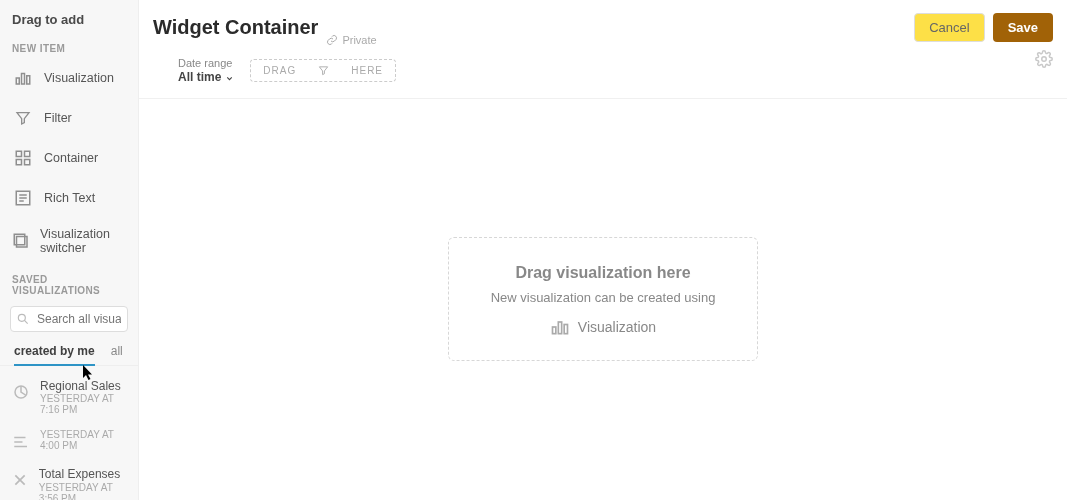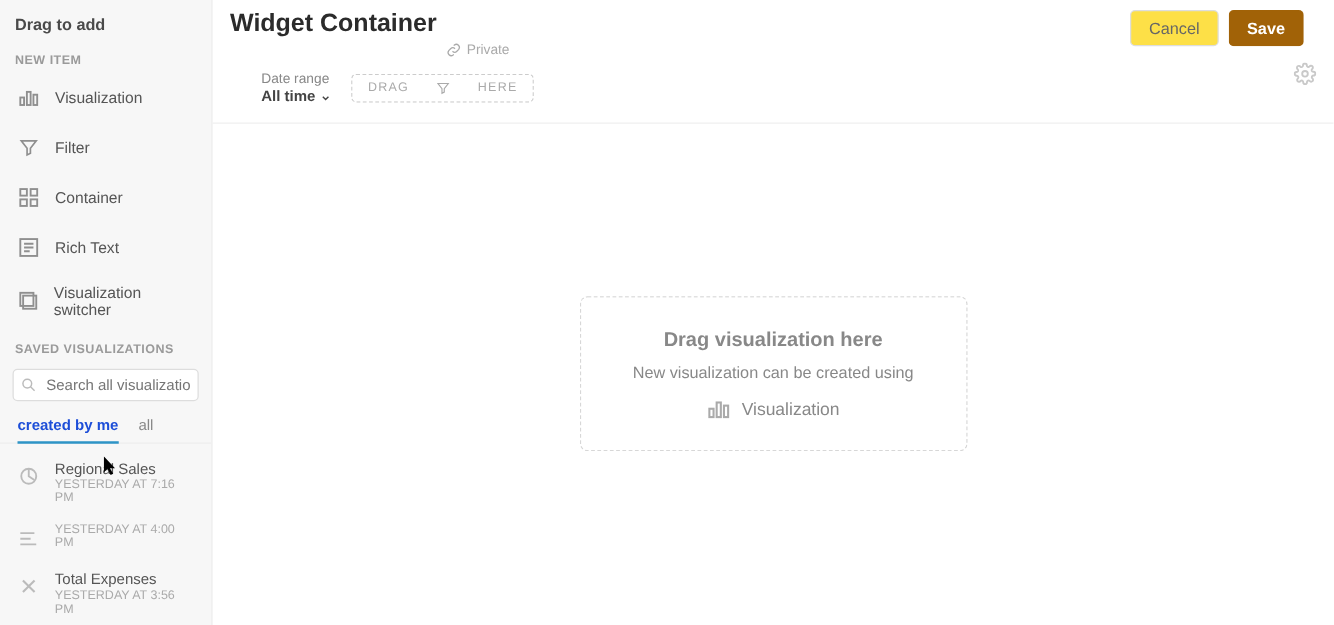--- a/index.html
+++ b/index.html
@@ -1,44 +1,44 @@
 <!DOCTYPE html>
 <html><head>
 <meta charset="utf-8">
 <style>
   * { box-sizing: border-box; margin: 0; padding: 0; font-family: -apple-system, BlinkMacSystemFont, "Segoe UI", Arial, sans-serif; }
   body { width: 1067px; height: 500px; overflow: hidden; background: #fff; color: #555; font-size: 13px; }
 
   .app { display: flex; height: 100%; }
-  .sidebar { width: 170px; background: #f7f7f7; border-right: 1px solid #eee; padding: 0; display: flex; flex-direction: column; }
+  .sidebar { width: 139px; background: #f7f7f7; border-right: 1px solid #eee; padding: 0; display: flex; flex-direction: column; }
   .sidebar-title { font-size: 13px; font-weight: 600; color: #4a4a4a; padding: 12px 12px 6px 12px; }
   .section-label { font-size: 10px; font-weight: 600; letter-spacing: 0.4px; color: #9a9a9a; padding: 10px 12px 4px 12px; }
 
   .item-list { list-style:none; }
   .item { display:flex; align-items:center; gap:10px; padding: 9px 12px; cursor: grab; color:#555; }
   .item .icon-slot { width:22px; height:22px; display:flex; align-items:center; justify-content:center; color:#8f8f8f; }
   .item-label { font-size: 12.5px; }
 
   .search-wrap { padding: 6px 10px 4px 10px; }
   .search-box { position:relative; }
   .search-box input { width:100%; border:1px solid #ddd; border-radius: 4px; padding: 5px 6px 5px 26px; font-size: 12px; color:#666; background:#fff; }
   .search-box .sicon { position:absolute; left:6px; top:50%; transform:translateY(-50%); color:#bbb; }
 
   .tabs { display:flex; gap:16px; padding: 8px 14px 0 14px; font-size: 12px; border-bottom:1px solid #eee; }
   .tab { padding-bottom: 6px; color:#888; cursor:pointer; }
-  .tab.active { color:#1d4ed8; font-weight:600; border-bottom:2px solid #2e94c6; margin-bottom:-1px; }
+  .tab.active { color:#404040; font-weight:600; border-bottom:2px solid #2e94c6; margin-bottom:-1px; }
 
   .viz-list { list-style:none; padding-top:6px; }
   .viz-item { display:flex; align-items:flex-start; gap:10px; padding:7px 12px; cursor:grab; }
   .viz-item .vicon { width:22px; height:22px; display:flex; align-items:center; justify-content:center; margin-top:2px; color:#bbb; }
   .viz-name { font-size: 12px; color:#555; line-height:1.2; }
   .viz-time { font-size: 10px; color:#aaa; }
 
   .main { flex:1; position:relative; display:flex; flex-direction:column; }
-  .topbar { display:flex; align-items:flex-start; padding:8px 24px 6px 14px; }
+  .topbar { display:flex; align-items:center; padding:8px 14px 6px 14px; }
   .page-title { font-size: 20px; font-weight:700; color:#2b2b2b; margin-right:8px; }
   .privacy { display:inline-flex; align-items:center; gap:4px; font-size:11px; color:#aaa;margin-top:26px; }
   .topbar-spacer { flex:1; }
   .btn { border-radius:4px; font-size:13px; padding:6px 14px; border:1px solid transparent; cursor:pointer; }
   .btn-cancel { background:#fde047; border-color:#ddd; color:#666; margin-right:8px; }
   .btn-save   { background:#a16207; color:#fff; font-weight:600; }
 
   .controls { display:flex; align-items:center; gap:16px; padding:4px 14px 12px 14px; border-bottom:1px solid #f0f0f0; }
   .daterange { font-size:11px; color:#888; line-height:1.3;margin-left:25px; }
   .daterange .dr-value { font-size:12px; color:#444; font-weight:600; display:inline-flex; align-items:center; gap:4px; }

